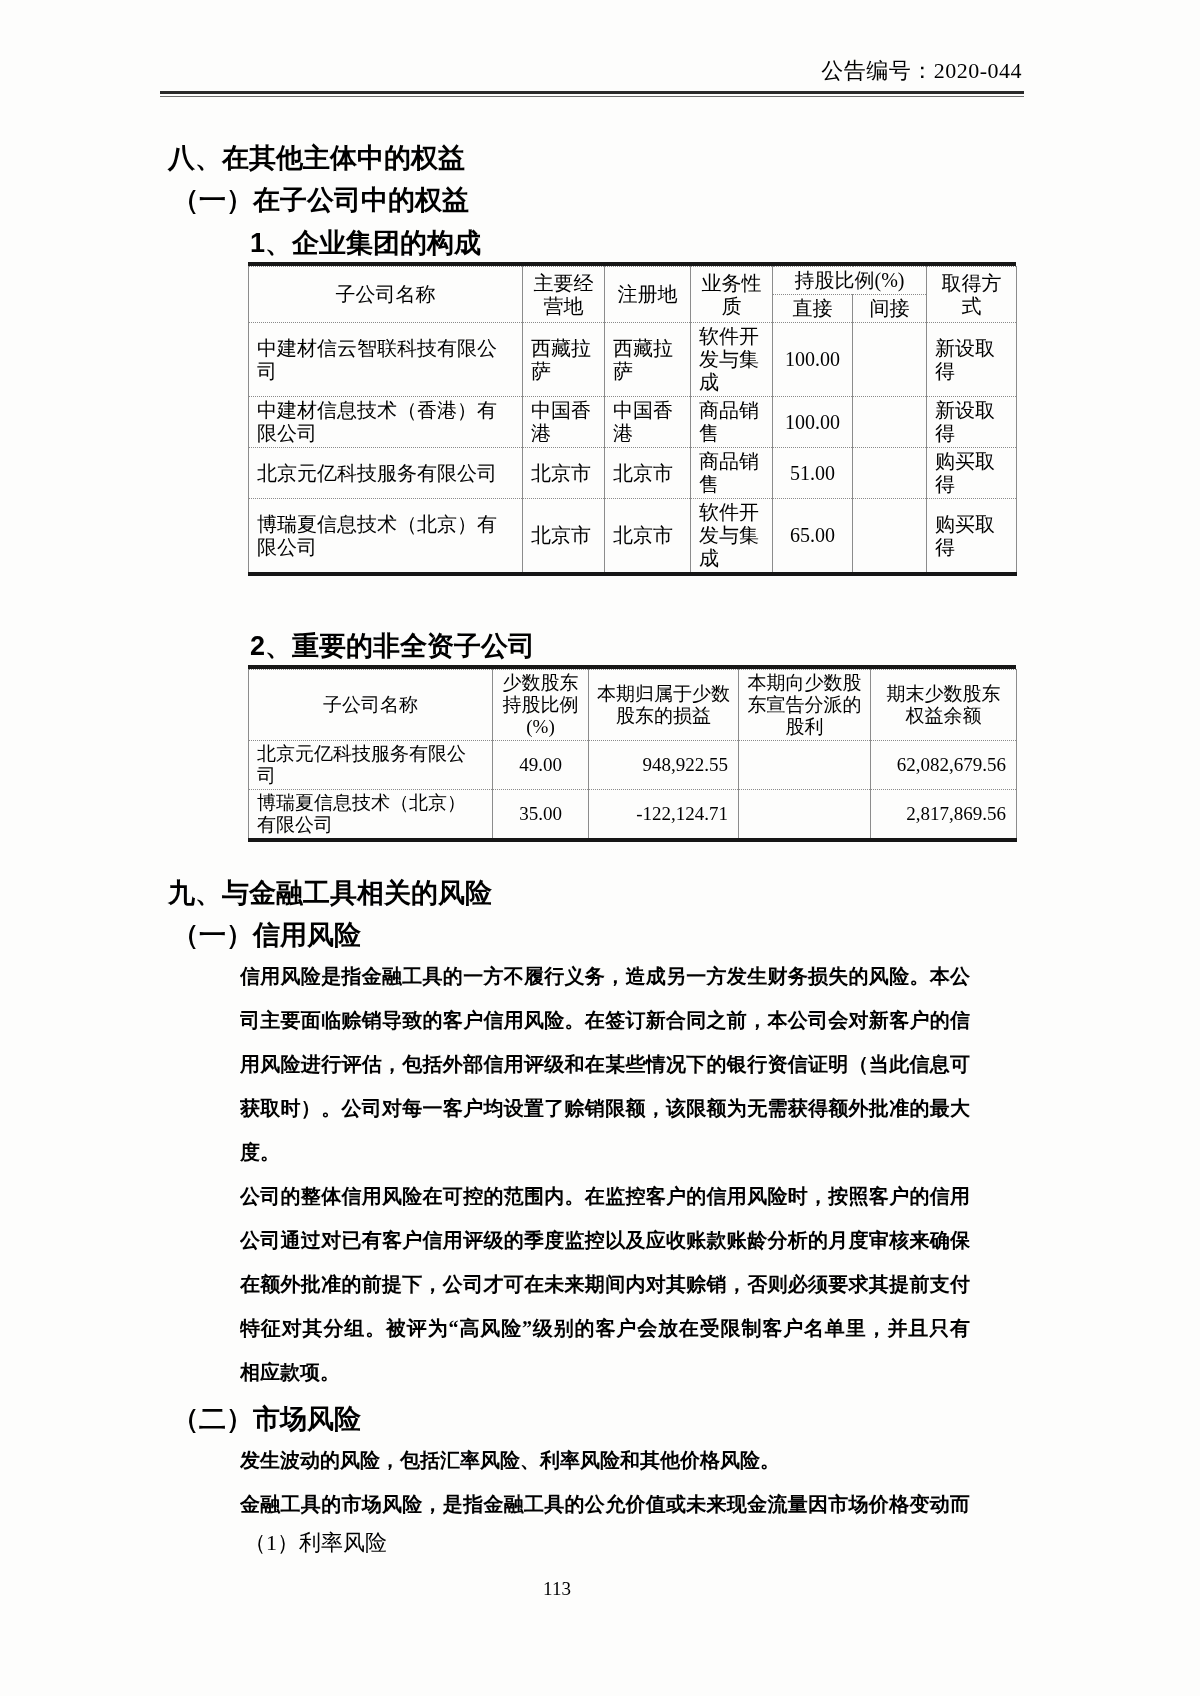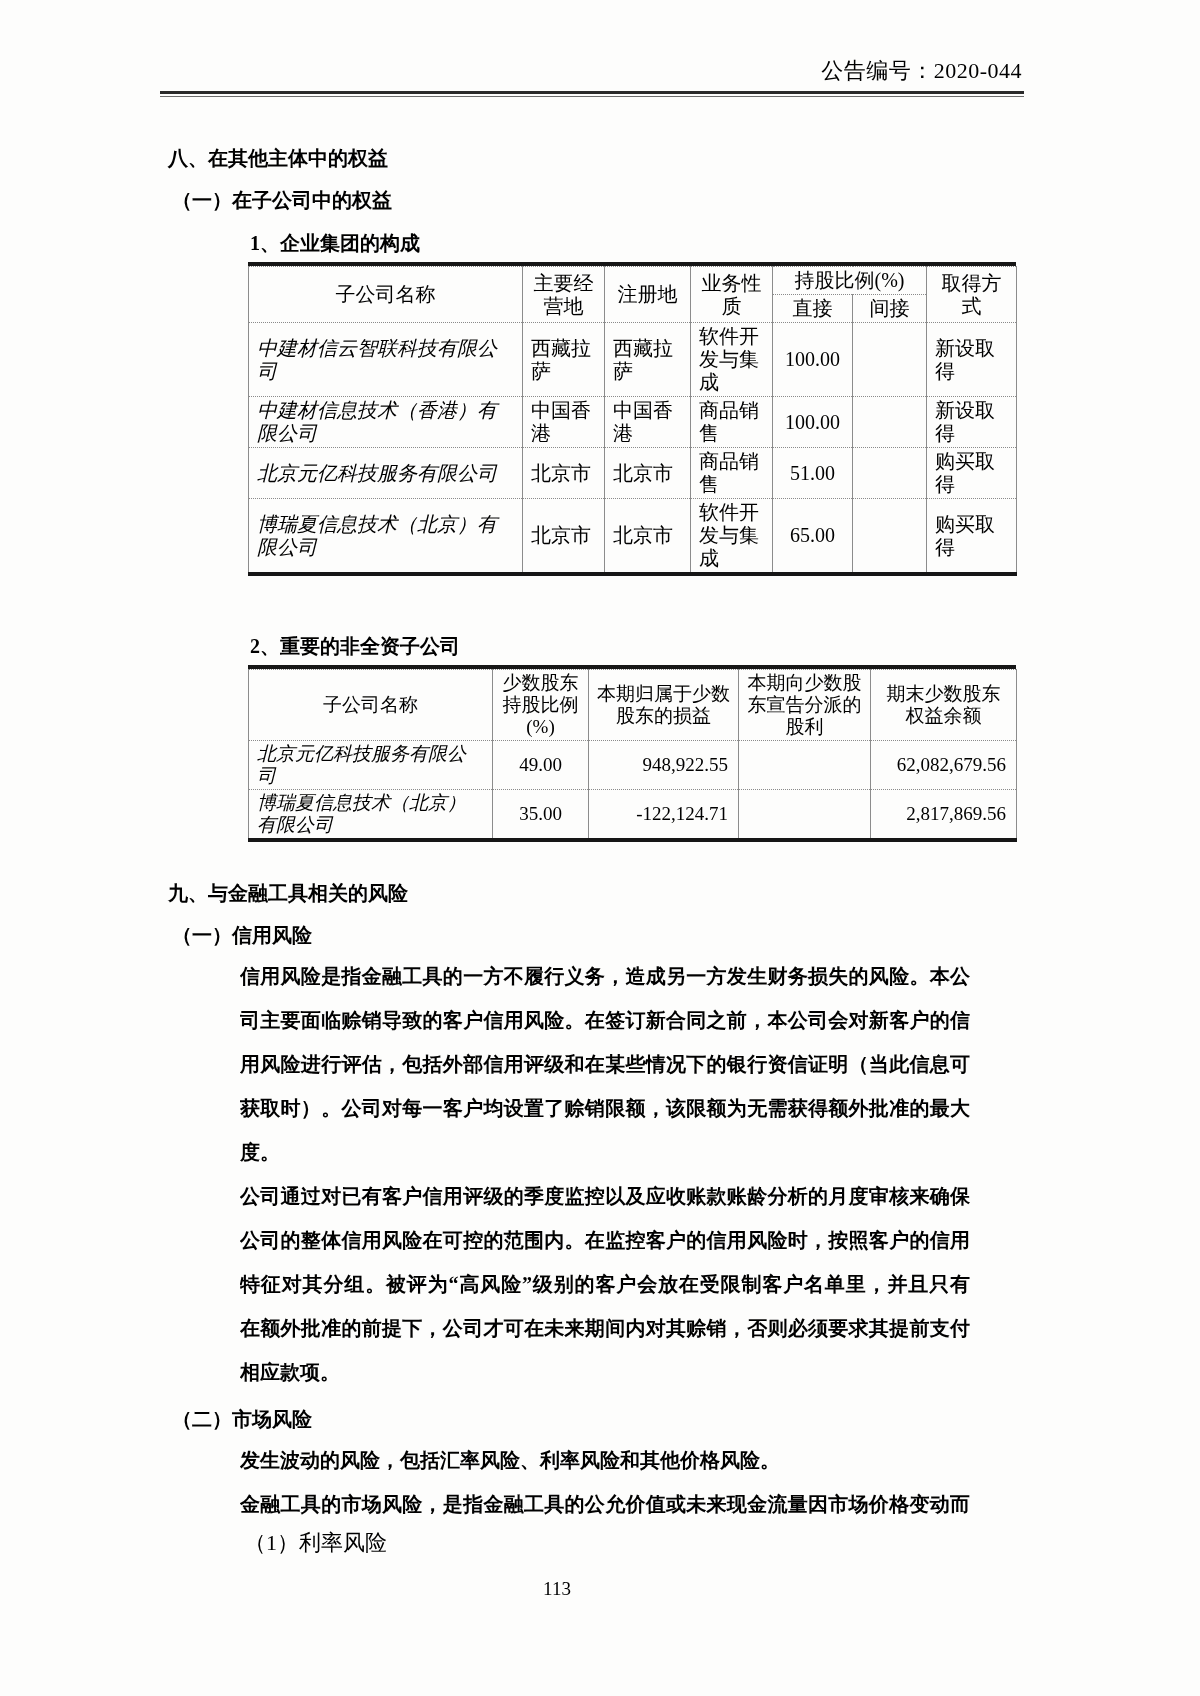--- a/index.html
+++ b/index.html
@@ -7,22 +7,22 @@
     position:relative; width:1200px; height:1696px;
     background:#fdfdfc; color:#000000; overflow:hidden;
     font-family:"Liberation Serif","DejaVu Serif",serif;
   }
   .content { margin-left:160px; width:864px; padding-top:57px; }
 
   .doc-number { text-align:right; font-size:22px; line-height:28px; padding-right:2px; letter-spacing:0.5px; }
   .header-rule { margin-top:6px; height:2px; border-top:3px solid #2a2a2a; border-bottom:1px solid #6c6c6c; }
 
   .h-l1, .h-l2, .tbl-heading {
-    font-family:Liberation Serif, serif;
-    font-weight:700; font-size:20px; line-height:30px;
+    font-family:Liberation Sans, sans-serif;
+    font-weight:700; font-size:27px; line-height:30px;
   }
   .h-l1 { margin:46px 0 0 8px; }
   .h-l1.sec9 { margin-top:36px; }
   .h-l2 { margin:12px 0 0 12px; }
   .h-l2.mkt { margin-top:10px; }
   .h-l3 { font-size:22px; line-height:30px; margin:2px 0 0 84px; font-weight:400; }
 
   .tbl-block { margin-left:88px; width:768px; }
   .tbl-block.first { margin-top:14px; }
   .tbl-block.second { margin-top:56px; }
@@ -32,21 +32,21 @@
   .t1 { font-size:20px; }
   .t2 { font-size:19px; }
   th,td {
     border-left:1px solid #8c8c8c; border-right:1px solid #8c8c8c;
     border-top:1px dotted #8a8a8a; border-bottom:1px dotted #8a8a8a;
     padding:2px 8px; line-height:23px; vertical-align:middle;
     white-space:pre-line; font-weight:400;
   }
   .t2 th, .t2 td { line-height:22px; }
   th { text-align:center; }
-  .c-name { text-align:left;font-style:italic; }
+  .c-name { text-align:left; }
   .c-loc  { text-align:left; }
   .c-biz  { text-align:left; }
   .c-num  { text-align:center; }
   .c-money{ text-align:right; padding-right:10px; }
   .c-acq  { text-align:left; }
 
   .para { margin-left:80px; width:730px; font-size:20px;font-weight:bold; }
   .para.p1 { margin-top:4px; }
   .bline { height:44px; line-height:44px; text-align:justify; text-align-last:justify; overflow:hidden; }
   .bline.last { text-align-last:left; }
@@ -202,24 +202,24 @@
     <div class="h-l2">（一）信用风险</div>
 
     <div class="para p1">
       <div class="bline">信用风险是指金融工具的一方不履行义务，造成另一方发生财务损失的风险。本公</div>
       <div class="bline">司主要面临赊销导致的客户信用风险。在签订新合同之前，本公司会对新客户的信</div>
       <div class="bline">用风险进行评估，包括外部信用评级和在某些情况下的银行资信证明（当此信息可</div>
       <div class="bline">获取时）。公司对每一客户均设置了赊销限额，该限额为无需获得额外批准的最大额</div>
       <div class="bline last">度。</div>
     </div>
     <div class="para">
+      <div class="bline">公司的整体信用风险在可控的范围内。在监控客户的信用风险时，按照客户的信用</div>
       <div class="bline">公司通过对已有客户信用评级的季度监控以及应收账款账龄分析的月度审核来确保</div>
-      <div class="bline">公司的整体信用风险在可控的范围内。在监控客户的信用风险时，按照客户的信用</div>
+      <div class="bline">在额外批准的前提下，公司才可在未来期间内对其赊销，否则必须要求其提前支付</div>
       <div class="bline">特征对其分组。被评为“高风险”级别的客户会放在受限制客户名单里，并且只有</div>
-      <div class="bline">在额外批准的前提下，公司才可在未来期间内对其赊销，否则必须要求其提前支付</div>
       <div class="bline last">相应款项。</div>
     </div>
 
     <div class="h-l2 mkt">（二）市场风险</div>
     <div class="para p1">
       <div class="bline last">发生波动的风险，包括汇率风险、利率风险和其他价格风险。</div>
       <div class="bline">金融工具的市场风险，是指金融工具的公允价值或未来现金流量因市场价格变动而</div>
     </div>
 
     <div class="h-l3">（1）利率风险</div>

